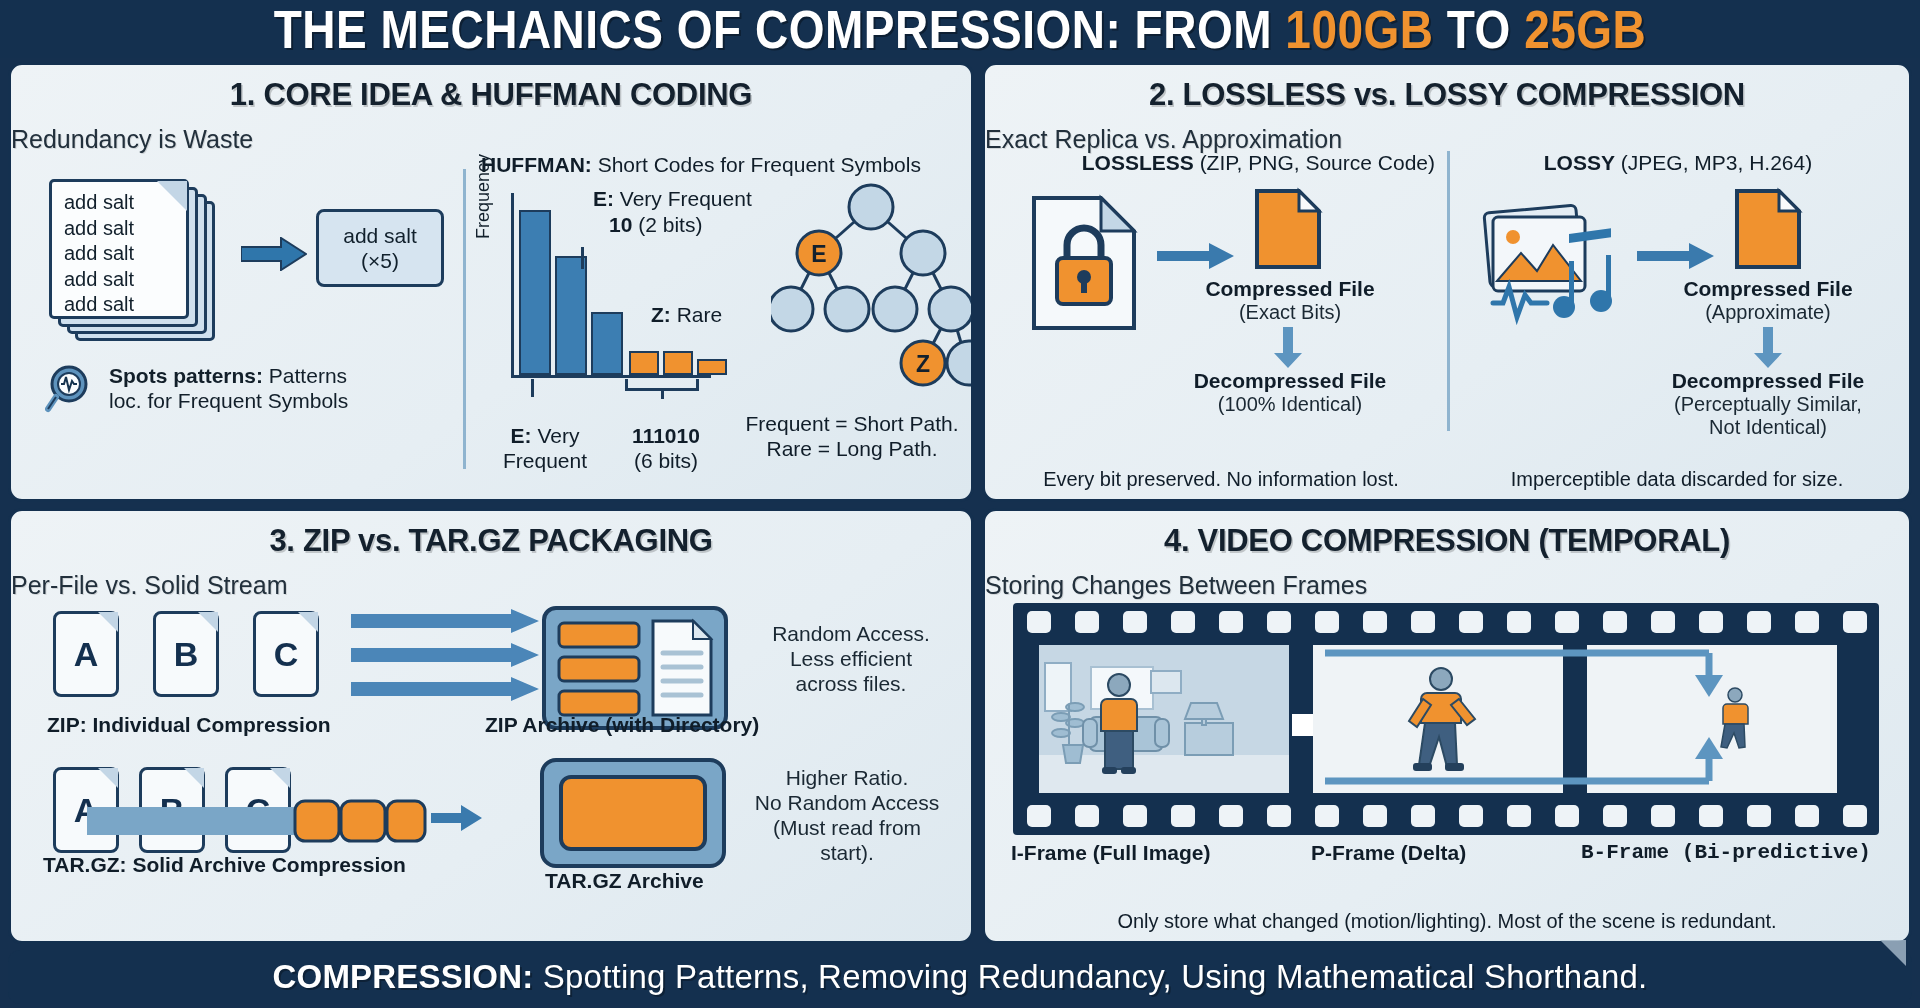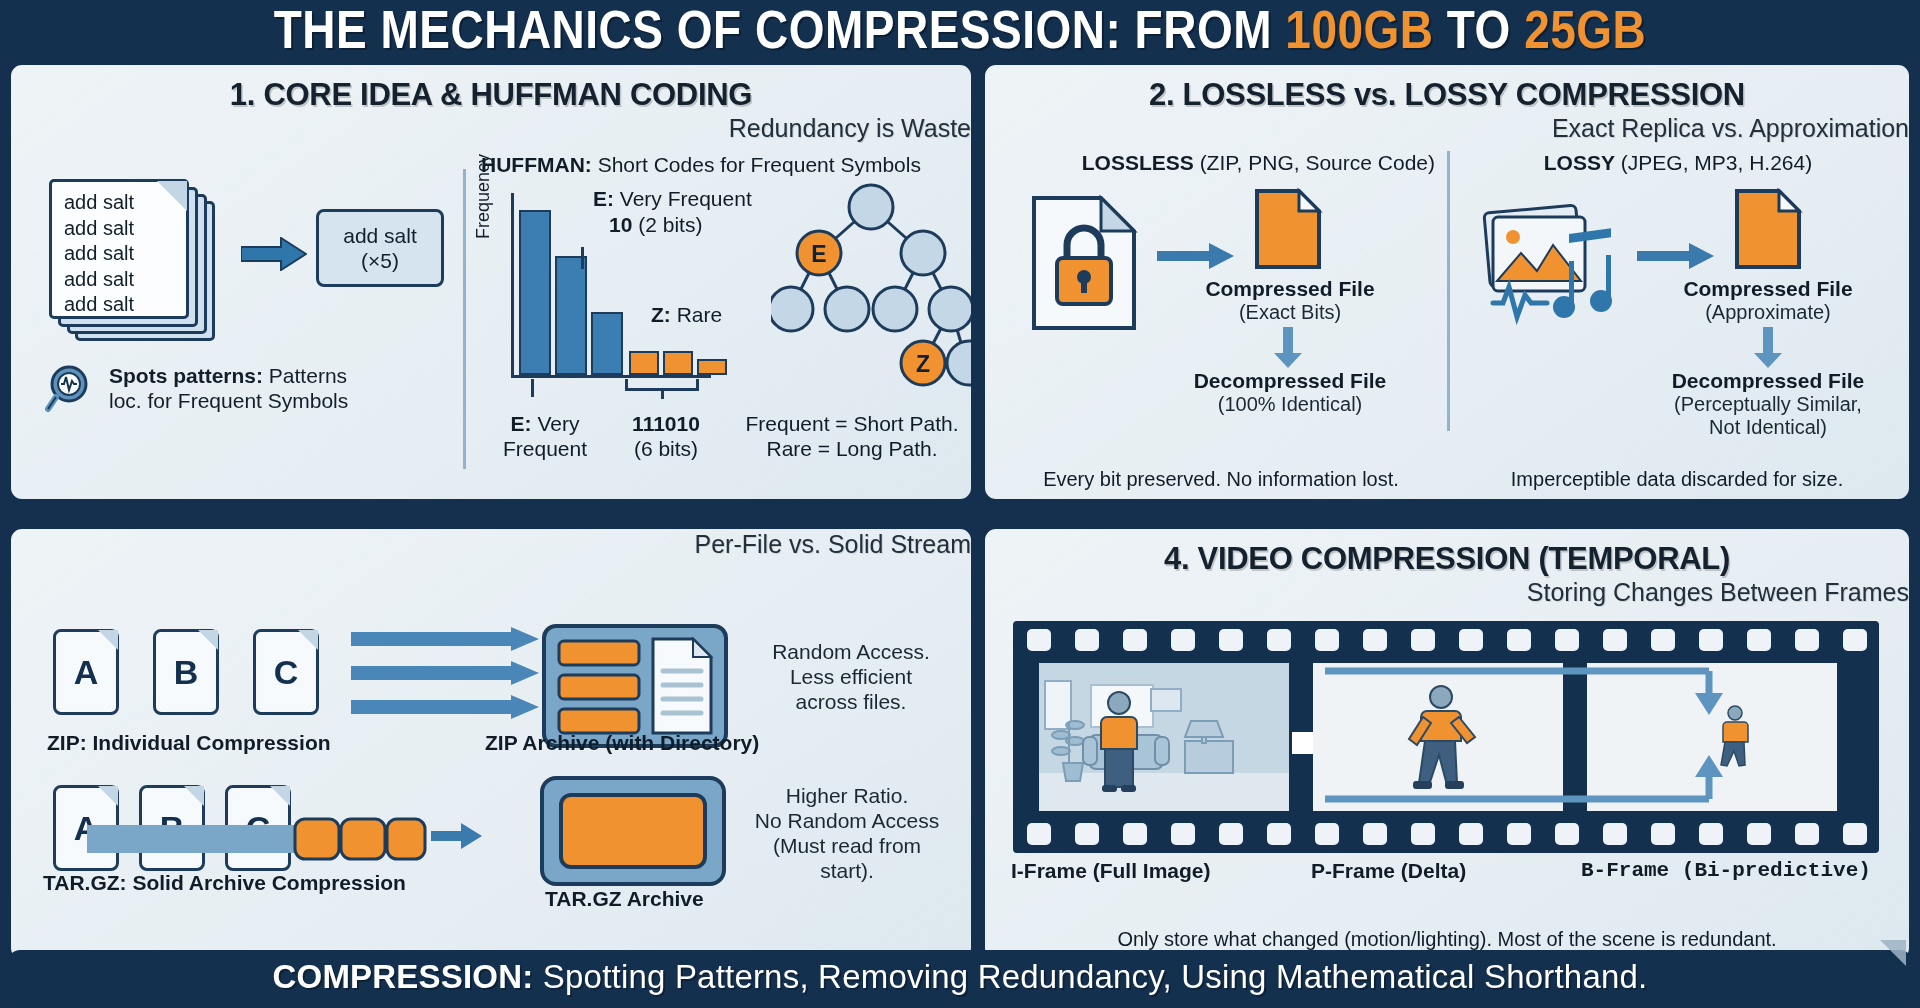--- a/index.html
+++ b/index.html
@@ -25,36 +25,36 @@
   }
   .hl { color: #f0922f; }
 
   
   .grid {
     position: absolute; left: 8px; top: 62px;
     width: 1904px; height: 882px;
     display: grid;
     grid-template-columns: 966px 930px;
     grid-template-rows: 440px 436px;
-    gap: 24px 8px;
+    gap: 6px 8px;
   }
   .panel {
     background: linear-gradient(145deg,#eef3f6 0%, #e6eef3 60%, #dde8ef 100%);
     border: 3px solid #14304f;
     border-radius: 14px;
     position: relative;
     overflow: hidden;
   }
   .panel-title {
     text-align: center; font-size: 31px; font-weight: 700; color: #14212e;
     margin-top: 12px; letter-spacing: -.3px; white-space: nowrap;
     text-shadow: 1.5px 1.5px 0 rgba(0,0,0,.18);
   }
   .panel-sub {
-    text-align: right; font-size: 25px; color: #22303c; margin-top: 1px;
+    text-align: left; font-size: 25px; color: #22303c; margin-top: 12px;
     white-space: nowrap; text-shadow: 1px 1px 0 rgba(0,0,0,.12);
   }
 
   
   .p1-body { position: absolute; left: 0; top: 86px; right: 0; bottom: 0; }
   .divider-v { position: absolute; width: 3px; background: #8fb4cf; }
 
   .doc-stack { position: absolute; left: 38px; top: 28px; width: 175px; height: 160px; }
   .doc-sheet {
     position: absolute; border: 3px solid #1d3c5c; border-radius: 5px;
@@ -101,21 +101,21 @@
   .bar.blue { background: #3c7eb2; }
   .bar.orange { background: #f0922f; }
   .bars { position: absolute; left: 40px; top: 10px; width: 196px; height: 182px; }
 
   .ann-e { position: absolute; left: 116px; top: 4px; font-size: 21px; color: #101d29; white-space: nowrap; }
   .ann-e2 { position: absolute; left: 132px; top: 30px; font-size: 21px; color: #101d29; white-space: nowrap; }
   .ann-z { position: absolute; left: 174px; top: 120px; font-size: 21px; color: #101d29; white-space: nowrap; }
   .tick-line { position: absolute; width: 3px; background: #1d3c5c; }
   .brace { position: absolute; border: 3px solid #1d3c5c; border-top: none; }
 
-  .lbl-row { position: absolute; top: 228px; font-size: 21px; color: #101d29; line-height: 25px; text-align: center; }
+  .lbl-row { position: absolute; top: 240px; font-size: 21px; color: #101d29; line-height: 25px; text-align: center; }
 
   .tree { position: absolute; left: 760px; top: 30px; width: 200px; height: 220px; }
 
   
   .p2-body { position: absolute; left: 0; top: 86px; right: 0; bottom: 0; }
   .colhead { position: absolute; top: 0; font-size: 21px; color: #101d29; white-space: nowrap; }
   .cap-b { font-size: 21px; font-weight: 700; color: #101d29; text-align: center; white-space: nowrap; }
   .cap-n { font-size: 20px; color: #1a2833; text-align: center; white-space: nowrap; line-height: 23px; }
   .footnote {
     position: absolute; bottom: 8px; font-size: 20px; color: #101d29;
@@ -379,20 +379,21 @@
         <div class="cap-b" style="position:absolute; left:658px; top:218px; width:250px;">Decompressed File</div>
         <div class="cap-n" style="position:absolute; left:658px; top:242px; width:250px;">(Perceptually Similar,</div>
         <div class="cap-n" style="position:absolute; left:658px; top:265px; width:250px;">Not Identical)</div>
 
         <div class="footnote" style="left:470px; width:444px;">Imperceptible data discarded for size.</div>
         <div class="footnote" style="left:16px; width:440px;">Every bit preserved. No information lost.</div>
       </div>
     </div>
 
     <div class="panel">
+      <div class="panel-title">3. ZIP vs. TAR.GZ PACKAGING</div>
       <div class="panel-sub">Per-File vs. Solid Stream</div>
 
       <div class="p3-body">
 
         <div class="file-card" style="left:42px; top:14px;">
           <span class="corner"></span>
           <span>A</span>
         </div>
         <div class="file-card" style="left:142px; top:14px;">
           <span class="corner"></span>

